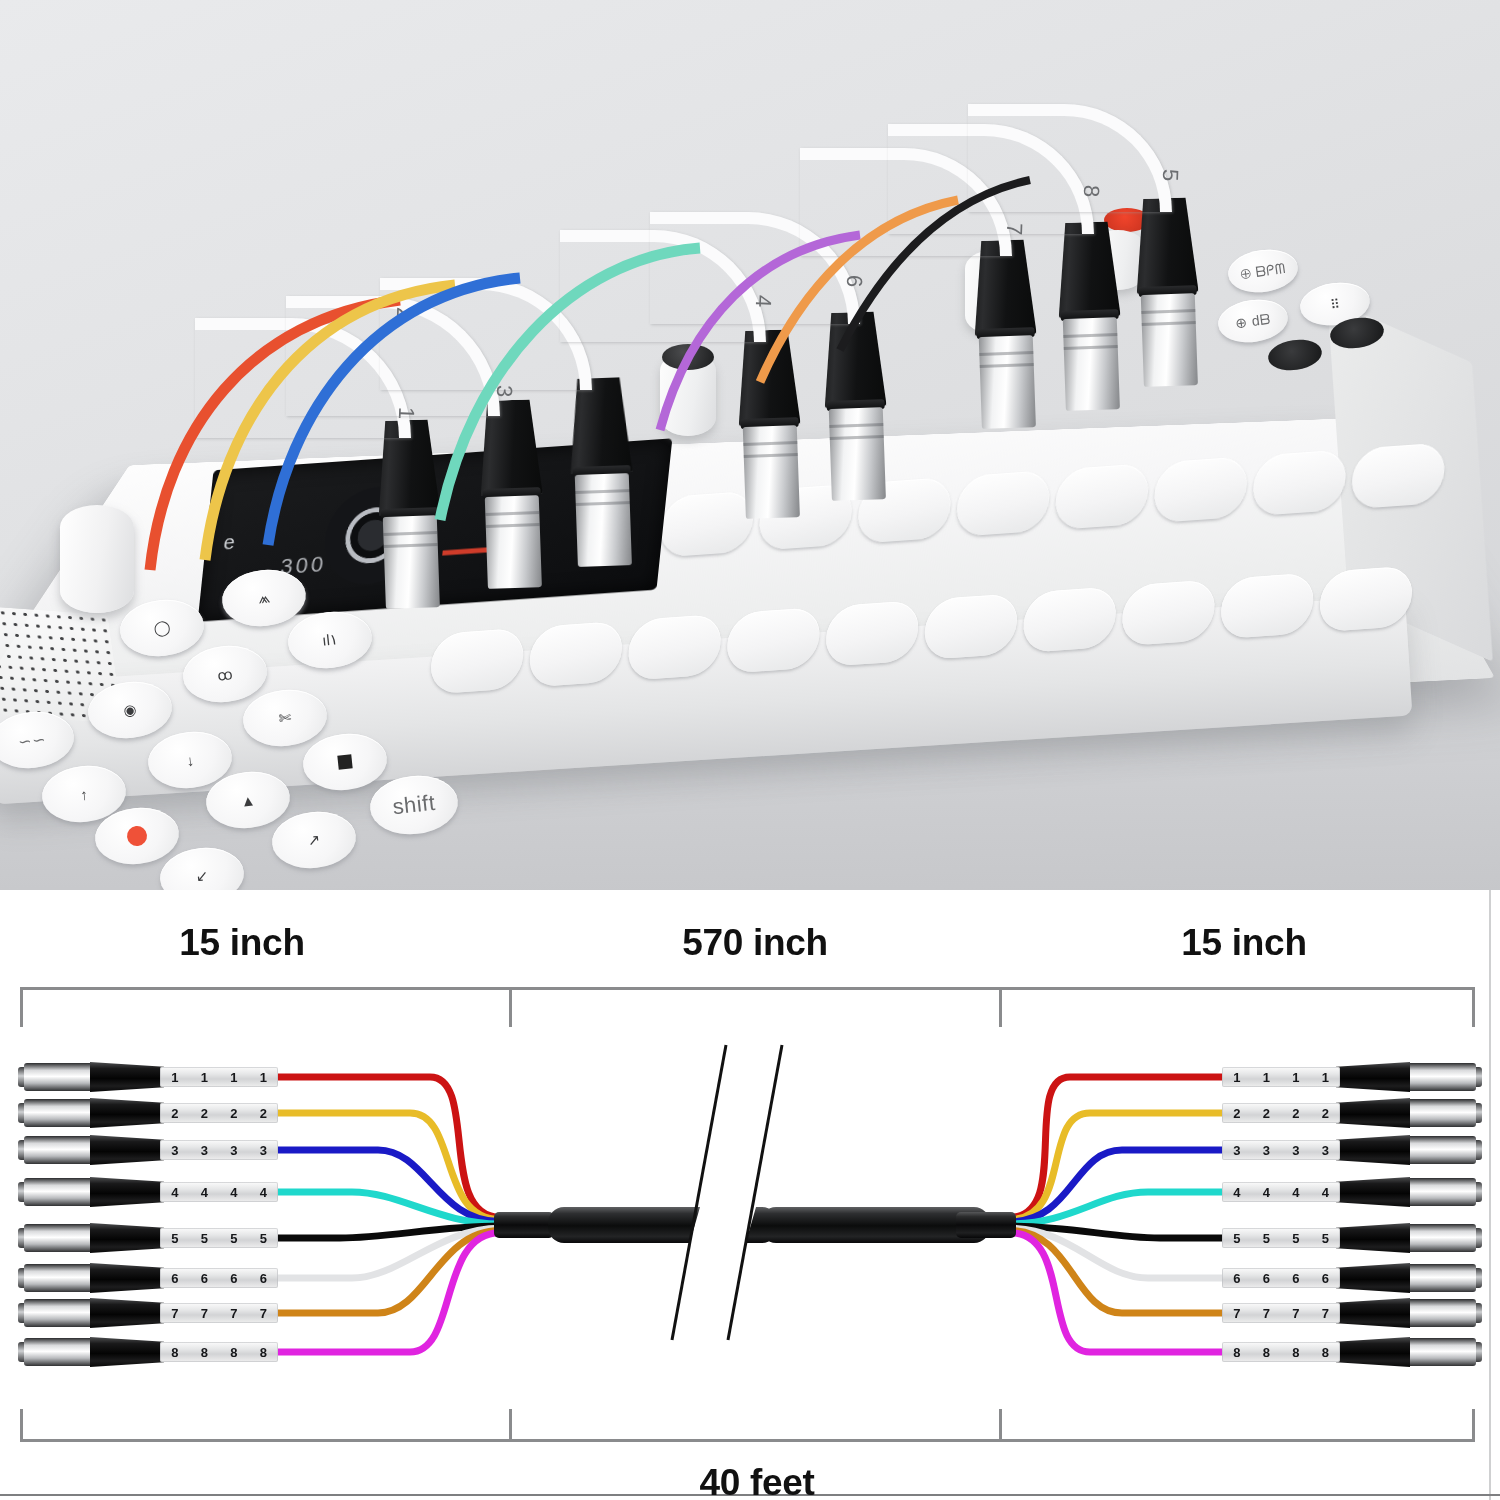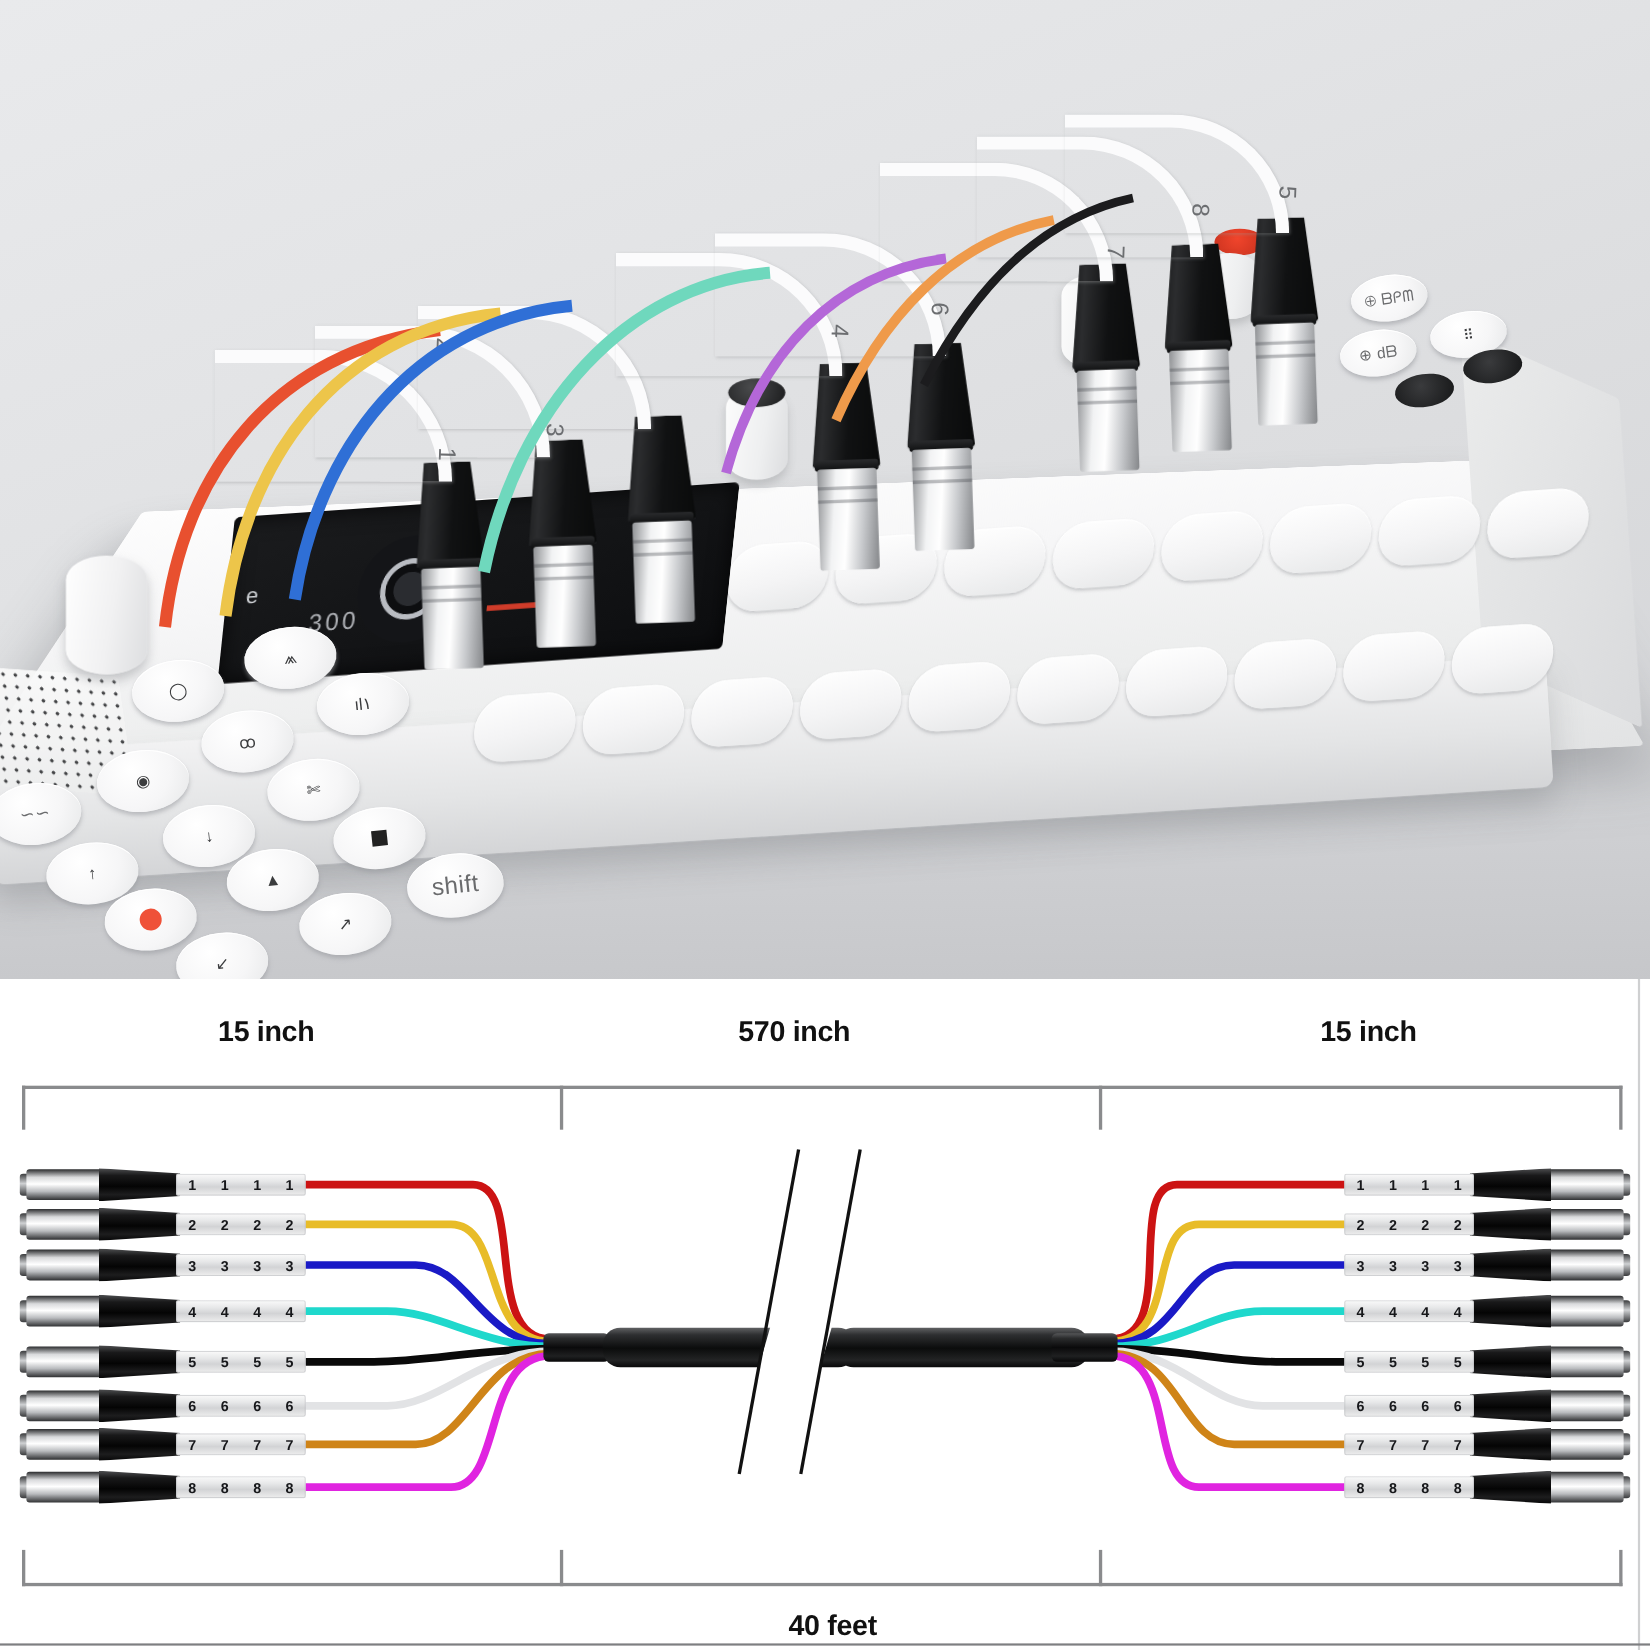--- a/index.html
+++ b/index.html
@@ -155,21 +155,21 @@
   }
 
   
   .diagram {
     position:absolute; left:0; top:890px; width:1500px; height:610px; background:#fff;
   }
   .border-right { position:absolute; right:9px; top:0; width:2px; height:610px; background:#cfd0d1; }
   .border-bottom-thin { position:absolute; left:0; bottom:4px; width:1500px; height:2px; background:#7e7f81; }
 
   .dim-label {
-    position:absolute; font-size:26px; font-weight:bold; color:#111;
+    position:absolute; font-size:37px; font-weight:bold; color:#111;
     letter-spacing:-.3px; white-space:nowrap;
     transform:translateX(-50%);
   }
   .bracket-h {
     position:absolute; height:3px; background:#8a8b8d;
   }
   .bracket-v {
     position:absolute; width:3px; background:#8a8b8d;
   }
 
@@ -399,21 +399,21 @@
     </svg>
 
   </div>
 
   <div class="diagram">
 
     <div class="border-right"></div>
     <div class="border-bottom-thin"></div>
 
     <div class="dim-label" style="left:242px;top:32px;">15 inch</div>
-    <div class="dim-label" style="left:722px;top:32px;">570 inch</div>
+    <div class="dim-label" style="left:755px;top:32px;">570 inch</div>
     <div class="dim-label" style="left:1244px;top:32px;">15 inch</div>
 
     <div class="bracket-h" style="left:20px;top:97px;width:1455px;"></div>
     <div class="bracket-v" style="left:20px;top:97px;height:40px;"></div>
     <div class="bracket-v" style="left:509px;top:97px;height:40px;"></div>
     <div class="bracket-v" style="left:999px;top:97px;height:40px;"></div>
     <div class="bracket-v" style="left:1472px;top:97px;height:40px;"></div>
 
     <div class="bracket-h" style="left:20px;top:549px;width:1455px;"></div>
     <div class="bracket-v" style="left:20px;top:519px;height:33px;"></div>

